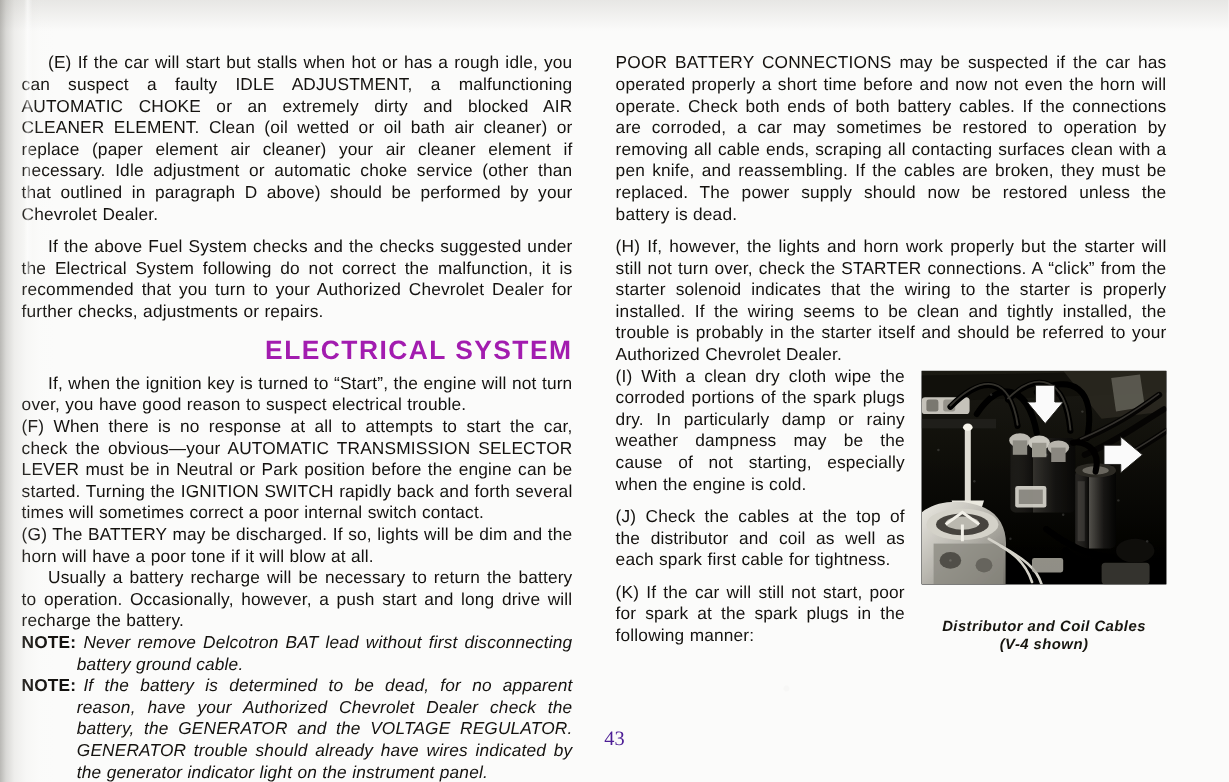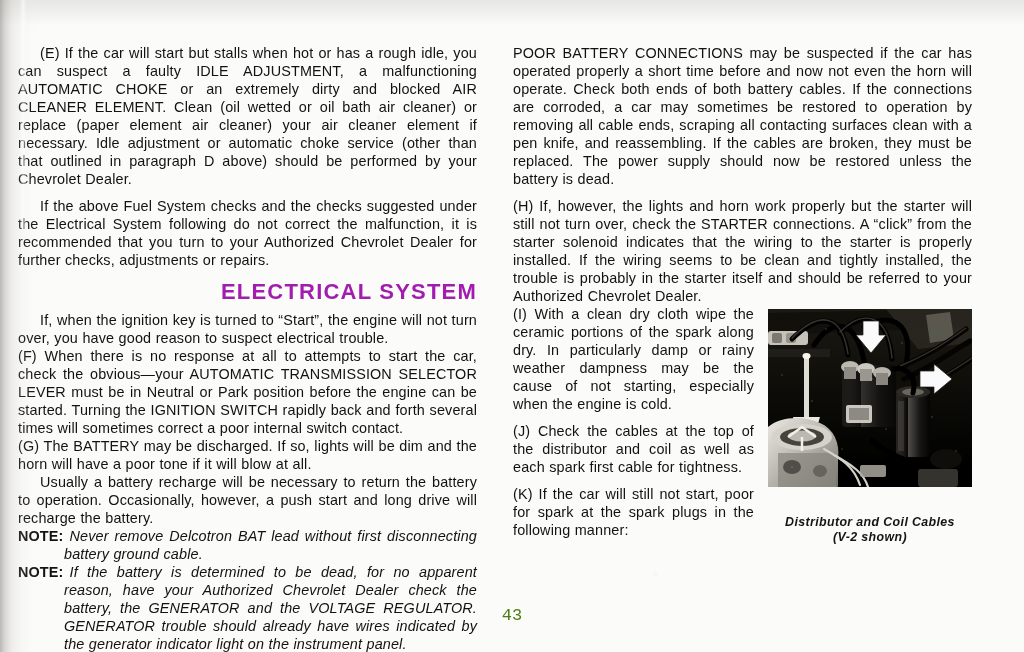--- a/index.html
+++ b/index.html
@@ -136,23 +136,23 @@
     letter-spacing: 0.03em;
     color: #17150f;
   }
 
   .page-number {
     position: absolute;
     left: 0;
     top: 606px;
     width: 1024px;
     text-align: center;
-    font-family: Liberation Mono, monospace;
+    font-family: Liberation Serif, serif;
     font-size: 17px;
-    color: #4d7c0f;
+    color: #4c1d95;
   }
 
   
   #paper-noise {
     position: absolute;
     inset: 0;
     pointer-events: none;
     opacity: 0.35;
     z-index: 4;
     background:
@@ -331,25 +331,25 @@
                 <circle cx="188" cy="142" r="1"></circle>
                   <circle cx="58" cy="20" r="1"></circle>
                 <circle cx="24" cy="158" r="1"></circle>
                   <circle cx="118" cy="120" r="1"></circle>
               </g>
             </g>
           </svg>
         </div>
         <div class="caption">
           <div>Distributor and Coil Cables</div>
-          <div>(V-2 shown)</div>
+          <div>(V-4 shown)</div>
         </div>
       </div>
 
-      <p class="noindent">(I)   With a clean dry cloth wipe the ceramic portions of the spark along dry. In particularly damp or rainy weather dampness may be the cause of not starting, especially when the engine is cold.</p>
+      <p class="noindent">(I)   With a clean dry cloth wipe the corroded portions of the spark plugs dry. In particularly damp or rainy weather dampness may be the cause of not starting, especially when the engine is cold.</p>
 
       <p class="noindent gap">(J)   Check the cables at the top of the distributor and coil as well as each spark first cable for tightness.</p>
 
       <p class="noindent gap">(K)   If the car will still not start, poor for spark at the spark plugs in the following manner:</p>
 
 
     </div>
   </div>
 
   <div class="page-number">43</div>

